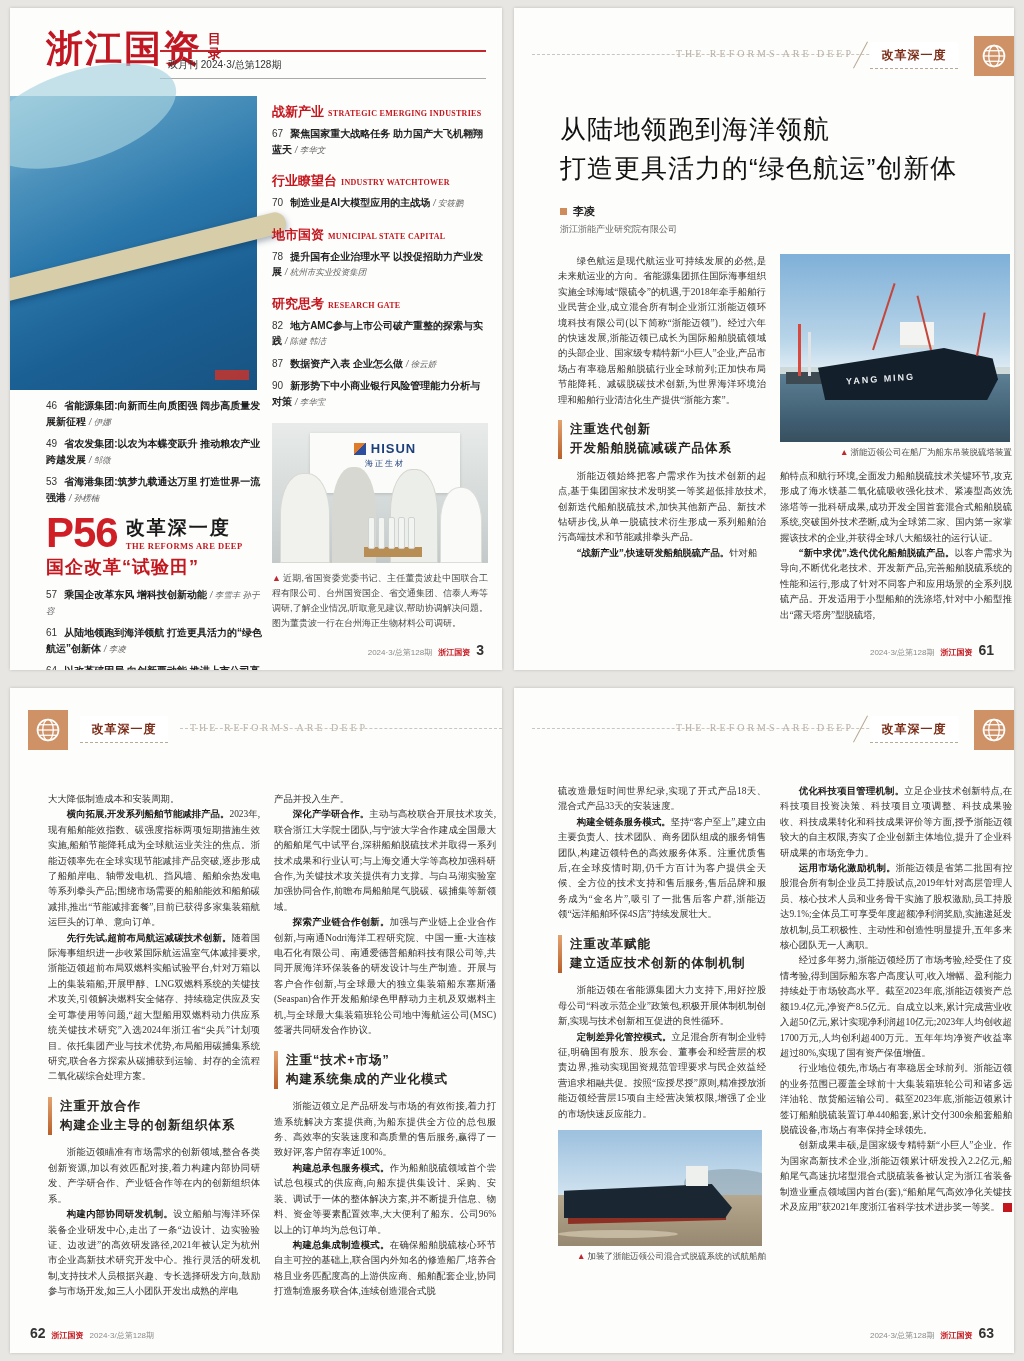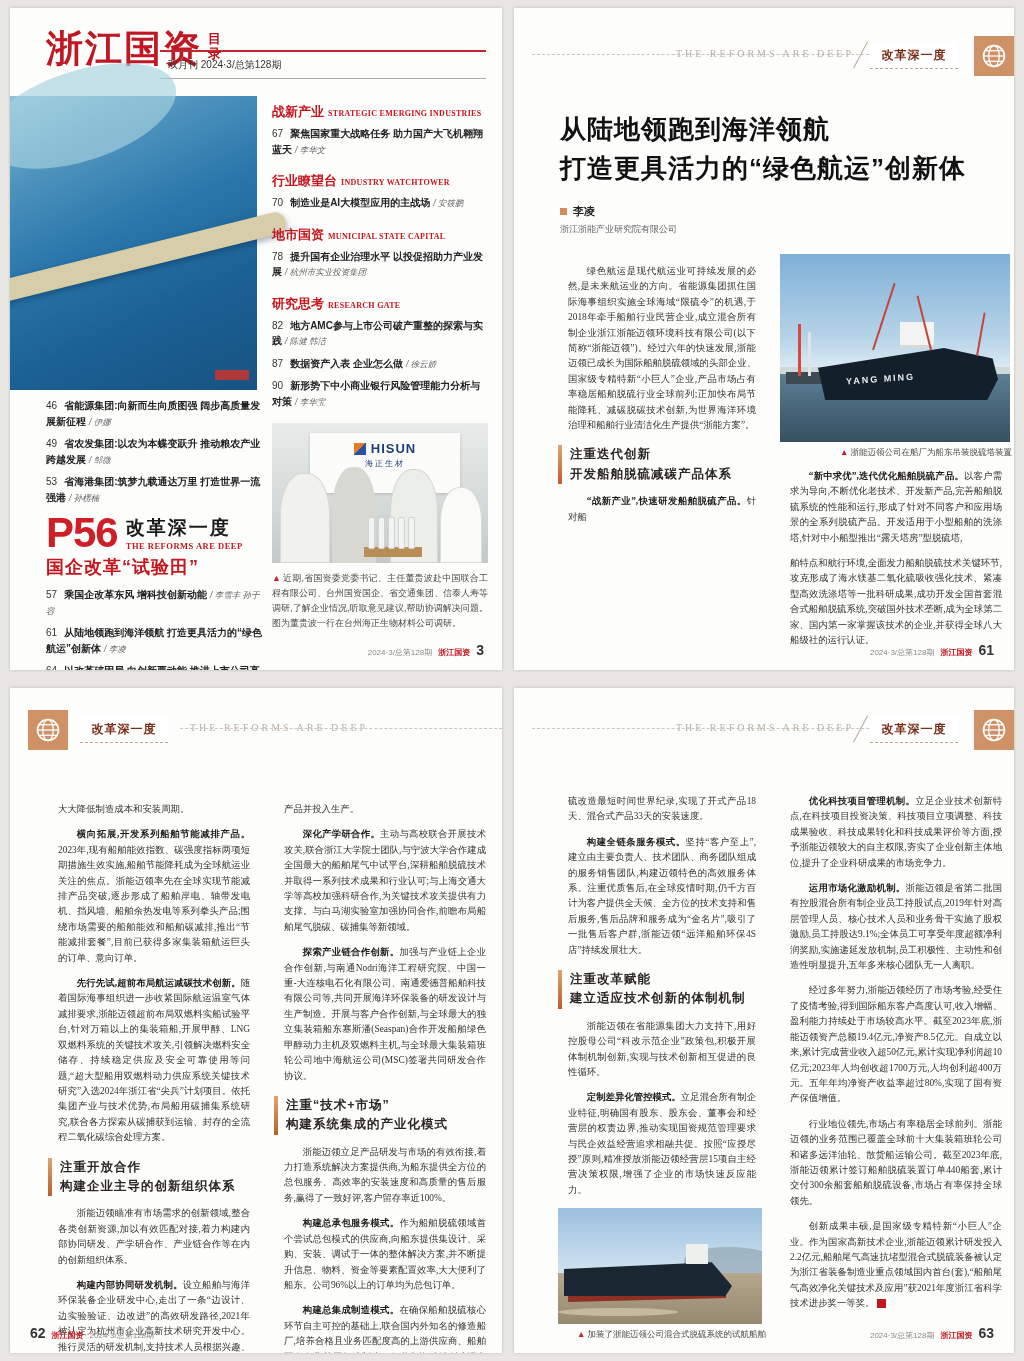--- a/index.html
+++ b/index.html
@@ -69,29 +69,29 @@
   .band-line{position:absolute;top:12px;border-top:1px dashed #ccc5bd;}
   .band-en{position:absolute;top:6px;font-size:10px;letter-spacing:3px;color:#b9b1a8;
            font-family:"Liberation Serif",serif;}
   .band-tag{position:absolute;top:0;width:88px;height:26px;background:#fff;
             border-bottom:1px dashed #b9a894;display:flex;align-items:center;justify-content:center;
             font-size:12px;font-weight:900;color:#7c2d18;letter-spacing:1px;}
   .tag-slash{position:absolute;left:-10px;top:-2px;width:1px;height:30px;background:#b9a894;transform:rotate(28deg);}
   .globe-sq{position:absolute;top:-6px;width:40px;height:40px;background:#cf9166;
             display:flex;align-items:center;justify-content:center;}
   .globe-sq svg{width:28px;height:28px;}
-  .art-title{position:absolute;font-size:26px;font-weight:700;color:#111;line-height:1.5;
+  .art-title{position:absolute;font-size:26px;font-weight:400;color:#111;line-height:1.5;
              letter-spacing:1px;font-family:"Liberation Sans",sans-serif;}
   .byline{position:absolute;font-family:"Liberation Sans",sans-serif;}
   .by-row{display:flex;align-items:center;gap:6px;font-size:11px;font-weight:700;color:#222;}
   .by-sq{width:7px;height:7px;background:#cf8c5a;}
   .affil{font-size:9px;color:#666;margin-top:4px;}
   .cols{position:absolute;display:flex;}
   .col{box-sizing:border-box;}
-  .para{margin:10px;font-size:9.4px;line-height:15.4px;text-align:justify;text-indent:2em;}
+  .para{margin:0;font-size:9.4px;line-height:15.4px;text-align:justify;text-indent:2em;}
   .para.ni{text-indent:0;}
   .lead{font-weight:700;color:#1f1d1b;}
   .sec-heading{display:flex;margin:12px 0 10px 0;}
   .sec-bar{width:4px;background:linear-gradient(#e2a371,#b95f2a);margin-right:8px;}
   .sec-lines{font-size:12.5px;font-weight:900;color:#2b2824;line-height:1.55;letter-spacing:1px;
              font-family:"Liberation Sans",sans-serif;}
   .photo-cap{font-size:8.5px;color:#4a4a48;margin-top:5px;text-align:right;
              font-family:"Liberation Sans",sans-serif;}
   .pg-footer{position:absolute;bottom:12px;font-size:8px;color:#8a8a88;
              font-family:"Liberation Sans",sans-serif;display:flex;align-items:baseline;gap:6px;}
@@ -282,41 +282,42 @@
   <div class="cols" style="left:44px;top:246px;gap:14px;">
     <div class="col" style="width:208px;">
       <p class="para"><span>绿色航运是现代航运业可持续发展的必然,是未来航运业的方向。省能源集团抓住国际海事组织实施全球海域“限硫令”的机遇,于2018年牵手船舶行业民营企业,成立混合所有制企业浙江浙能迈领环境科技有限公司(以下简称“浙能迈领”)。经过六年的快速发展,浙能迈领已成长为国际船舶脱硫领域的头部企业、国家级专精特新“小巨人”企业,产品市场占有率稳居船舶脱硫行业全球前列;正加快布局节能降耗、减碳脱碳技术创新,为世界海洋环境治理和船舶行业清洁化生产提供“浙能方案”。</span></p>
       <div class="sec-heading">
         <div class="sec-bar"></div>
         <div class="sec-lines">
           <div>注重迭代创新</div>
           <div>开发船舶脱硫减碳产品体系</div>
         </div>
       </div>
+      <p class="para"><span>浙能迈领始终把客户需求作为技术创新的起点,基于集团国家技术发明奖一等奖超低排放技术,创新迭代船舶脱硫技术,加快其他新产品、新技术钻研步伐,从单一脱硫技术衍生形成一系列船舶治污高端技术和节能减排拳头产品。</span></p>
       <p class="para"><b class="lead">“战新产业”,快速研发船舶脱硫产品。</b><span>针对船</span></p>
     </div>
     <div class="col" style="width:232px;">
       <div class="ship61">
         <div class="shore61"></div>
         <div class="sea61"></div>
         <div class="barge61"></div>
         <div class="mast61" style="left:18px;bottom:66px;height:52px;background:#d9483c;"></div>
         <div class="mast61" style="left:28px;bottom:66px;height:44px;background:#e0e4e6;"></div>
         <div class="hull61"></div>
         <div class="shipname61">YANG MING</div>
         <div class="sup61"></div>
         <div class="boom61" style="left:92px;bottom:92px;transform:rotate(18deg);"></div>
         <div class="boom61" style="left:150px;bottom:92px;height:56px;transform:rotate(-14deg);"></div>
         <div class="boom61" style="left:196px;bottom:86px;height:44px;transform:rotate(10deg);"></div>
       </div>
       <div class="photo-cap">
         <span class="tri">▲</span><span>浙能迈领公司在船厂为船东吊装脱硫塔装置</span>
       </div>
+      <p class="para ni" style="margin-top:10px;"><span>舶特点和航行环境,全面发力船舶脱硫技术关键环节,攻克形成了海水镁基二氧化硫吸收强化技术、紧凑型高效洗涤塔等一批科研成果,成功开发全国首套混合式船舶脱硫系统,突破国外技术垄断,成为全球第二家、国内第一家掌握该技术的企业,并获得全球八大船级社的运行认证。</span></p>
       <p class="para"><b class="lead">“新中求优”,迭代优化船舶脱硫产品。</b><span>以客户需求为导向,不断优化老技术、开发新产品,完善船舶脱硫系统的性能和运行,形成了针对不同客户和应用场景的全系列脱硫产品。开发适用于小型船舶的洗涤塔,针对中小船型推出“露天塔房”型脱硫塔,</span></p>
-      <p class="para ni" style="margin-top:10px;"><span>舶特点和航行环境,全面发力船舶脱硫技术关键环节,攻克形成了海水镁基二氧化硫吸收强化技术、紧凑型高效洗涤塔等一批科研成果,成功开发全国首套混合式船舶脱硫系统,突破国外技术垄断,成为全球第二家、国内第一家掌握该技术的企业,并获得全球八大船级社的运行认证。</span></p>
     </div>
   </div>
 
   <div class="pg-footer" style="right:20px;">
     <span>2024·3/总第128期</span>
     <span class="brand">浙江国资</span>
     <span class="pn">61</span>
   </div>
 </div>
 

